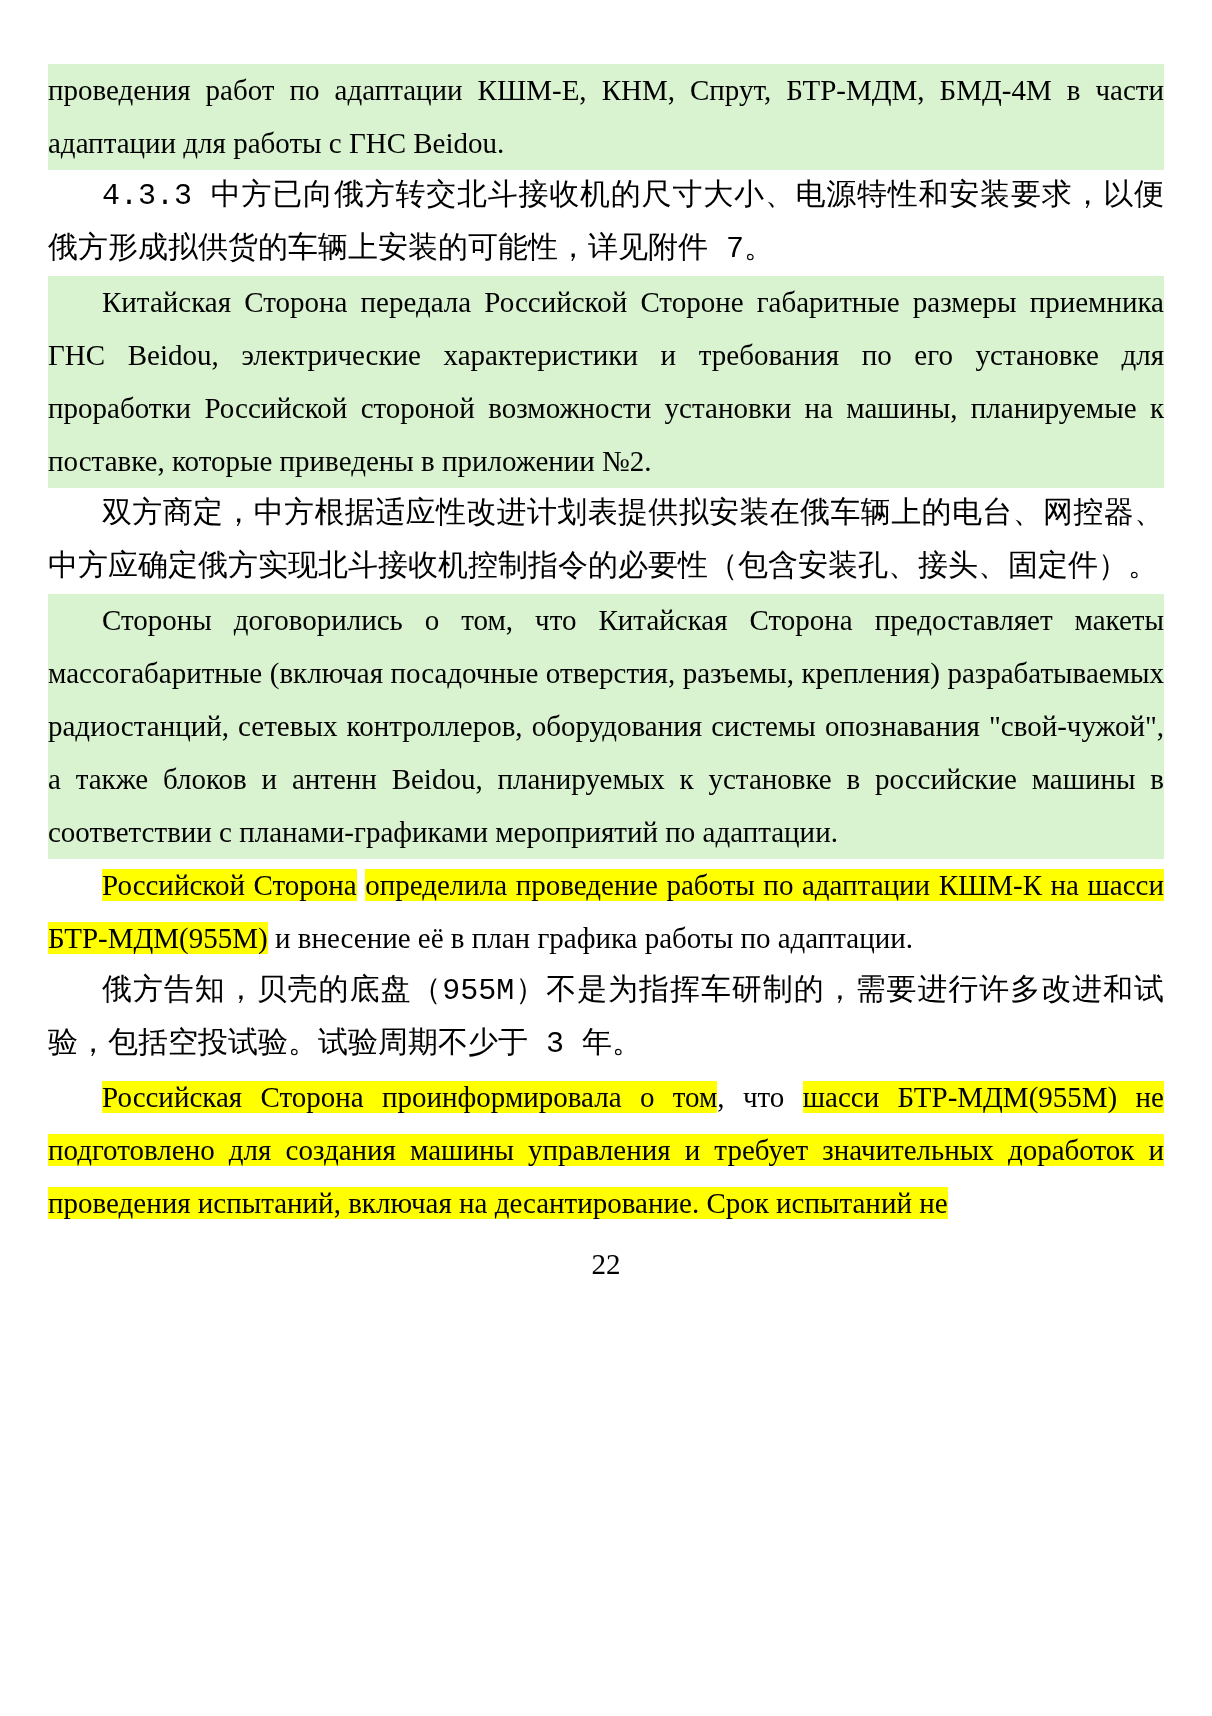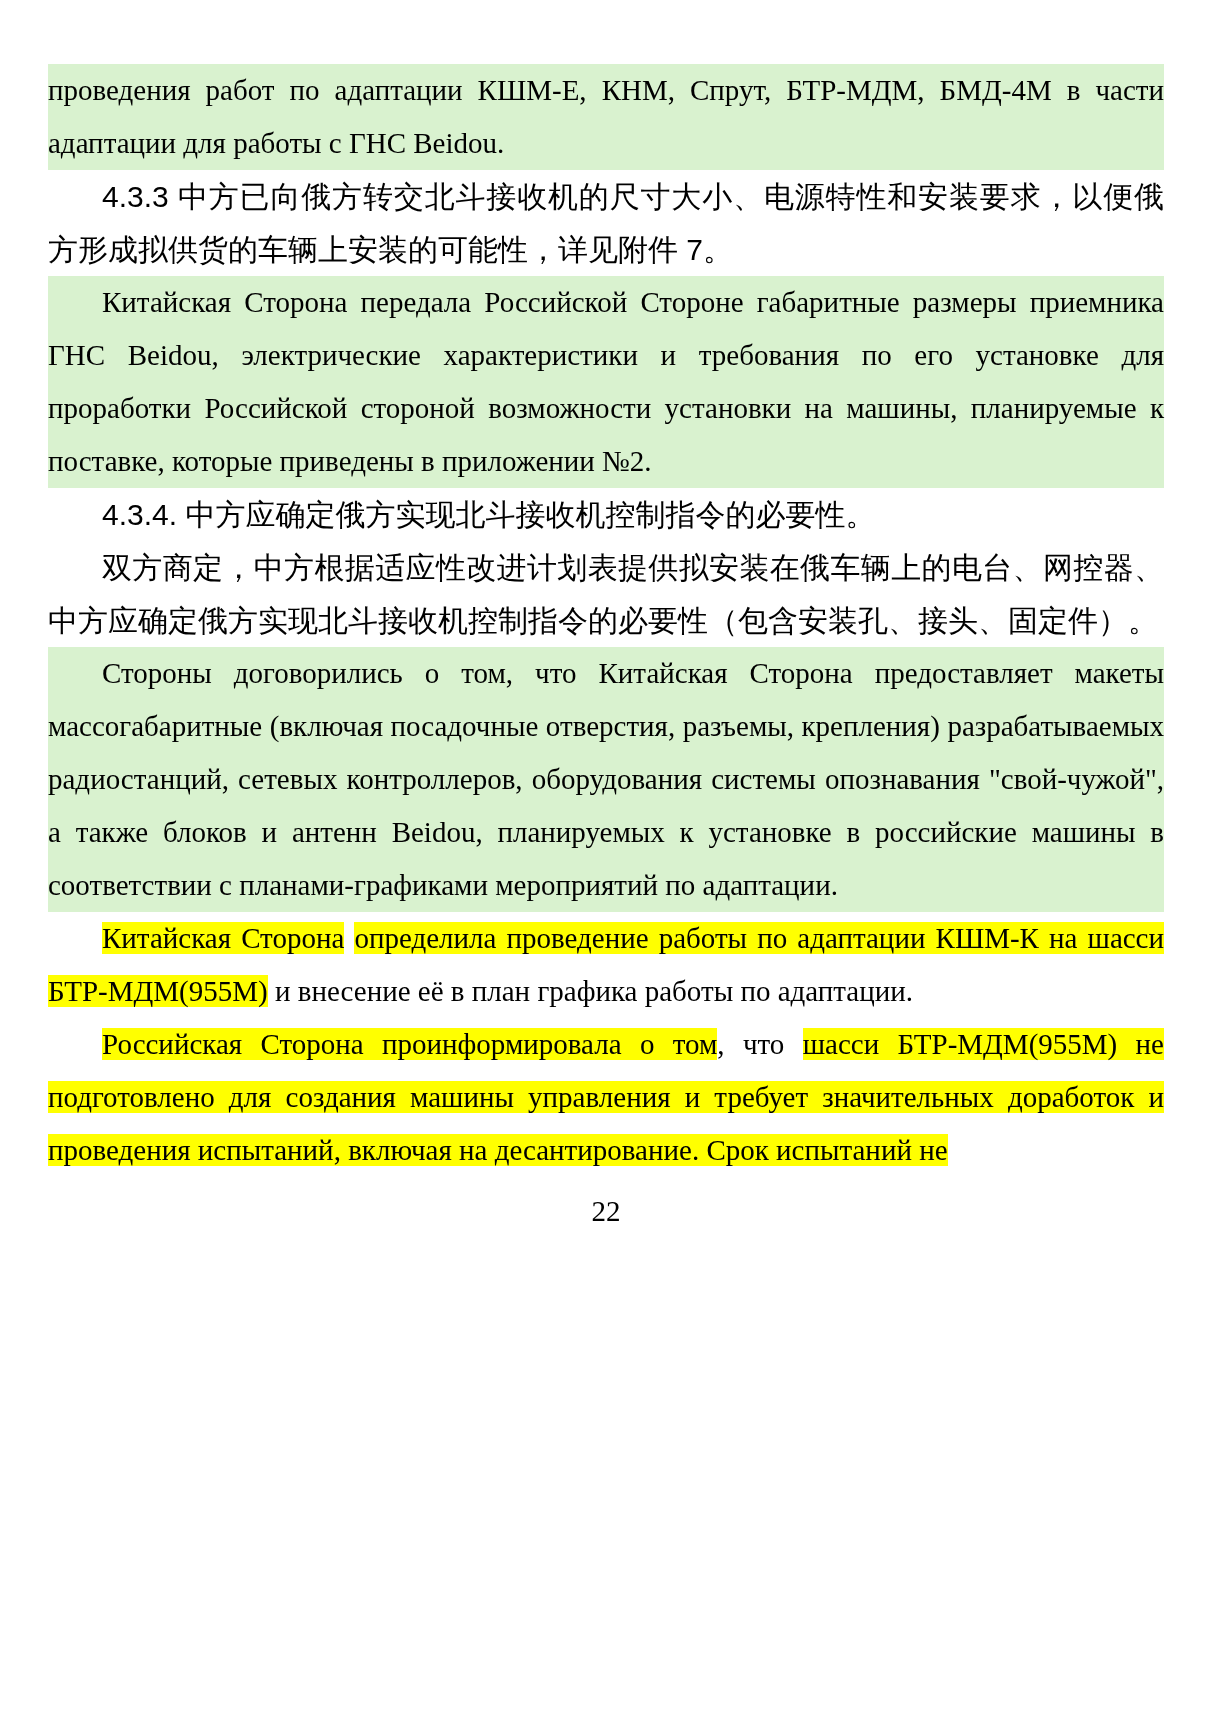--- a/index.html
+++ b/index.html
@@ -21,21 +21,21 @@
   }
   .para {
     margin: 0;
     font-size: 29px;
     line-height: 53px;
     text-align: justify;
     text-align-last: left;
   }
   .zh {
     font-size: 30px;
-    font-family: Liberation Sans, sans-serif;
+    font-family: Liberation Mono, monospace;
   }
   .indent {
     text-indent: 54px;
   }
   .shade-green {
     background: #d9f2cf;
   }
   .hl {
     background: #ffff00;
   }
@@ -52,29 +52,29 @@
 
 <div class="page">
   <div class="content">
 
     <p class="para shade-green">проведения работ по адаптации КШМ-Е, КНМ, Спрут, БТР-МДМ, БМД-4М в части адаптации для работы с ГНС Beidou.</p>
 
     <p class="para zh indent">4.3.3 中方已向俄方转交北斗接收机的尺寸大小、电源特性和安装要求，以便俄方形成拟供货的车辆上安装的可能性，详见附件 7。</p>
 
     <p class="para shade-green indent">Китайская Сторона передала Российской Стороне габаритные размеры приемника ГНС Beidou, электрические характеристики и требования по его установке для проработки Российской стороной возможности установки на машины, планируемые к поставке, которые приведены в приложении №2.</p>
 
-    <p class="para zh indent">4.3.4. 中方应确定俄方实现北斗接收机控制指令的必要性。</p>
 
 
     <p class="para zh indent">双方商定，中方根据适应性改进计划表提供拟安装在俄车辆上的电台、网控器、中方应确定俄方实现北斗接收机控制指令的必要性（包含安装孔、接头、固定件）。</p>
 
     <p class="para shade-green indent">Стороны договорились о том, что Китайская Сторона предоставляет макеты массогабаритные (включая посадочные отверстия, разъемы, крепления) разрабатываемых радиостанций, сетевых контроллеров, оборудования системы опознавания "свой-чужой", а также блоков и антенн Beidou,  планируемых к установке в российские машины в соответствии с планами-графиками мероприятий по адаптации.</p>
 
 
-    <p class="para indent"><span class="hl">Китайская Сторона</span><span> </span><span class="hl">определила проведение работы по адаптации  КШМ-К на шасси БТР-МДМ(955М)</span><span> и внесение её в план графика работы по адаптации.</span></p>
+    <p class="para indent"><span class="hl">Российской Сторона</span><span> </span><span class="hl">определила проведение работы по адаптации  КШМ-К на шасси БТР-МДМ(955М)</span><span> и внесение её в план графика работы по адаптации.</span></p>
 
+    <p class="para zh indent">俄方告知，贝壳的底盘（955M）不是为指挥车研制的，需要进行许多改进和试验，包括空投试验。试验周期不少于 3 年。</p>
 
     <p class="para indent"><span class="hl">Российская Сторона проинформировала о том</span><span>, что </span><span class="hl">шасси БТР-МДМ(955М) не подготовлено для создания машины управления и требует значительных доработок и проведения испытаний, включая на десантирование. Срок испытаний не</span></p>
 
     <div class="pageno">22</div>
 
   </div>
 </div>
 
 </body></html>

